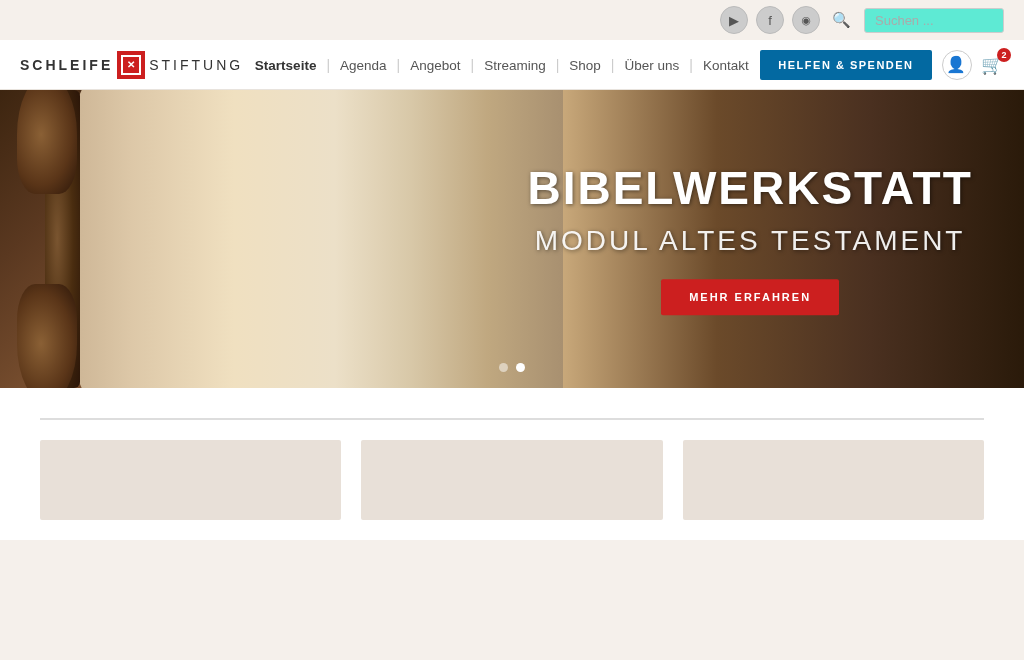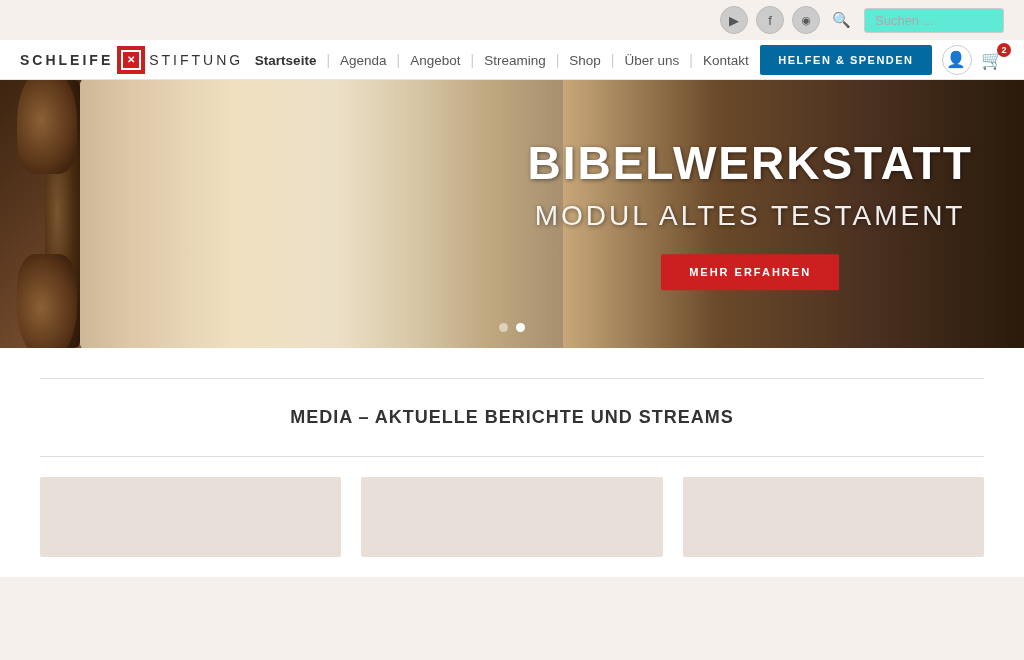--- a/index.html
+++ b/index.html
@@ -42,21 +42,21 @@
     }
     .search-input::placeholder { color: #aaa; }
 
     
     .main-nav {
       background: #ffffff;
       display: flex;
       align-items: center;
       justify-content: space-between;
       padding: 0 20px;
-      height: 40px;
+      height: 50px;
       border-bottom: 1px solid #e8e3dd;
     }
     .logo {
       display: flex;
       align-items: center;
       gap: 0;
       text-decoration: none;
       cursor: pointer;
     }
     .logo-text-schleife {
@@ -154,21 +154,21 @@
       width: 14px; height: 14px;
       border-radius: 50%;
       display: flex; align-items: center; justify-content: center;
       font-weight: 700;
     }
 
     
     .hero {
       position: relative;
       width: 100%;
-      height: 268px;
+      height: 298px;
       overflow: hidden;
     }
     .hero-bg {
       width: 100%;
       height: 100%;
       background: linear-gradient(to right, #5a3a1a 0%, #8b6040 20%, #b8906a 40%, #c8a87a 55%, #6b4a2a 70%, #4a3020 85%, #2a1a0a 100%);
       position: relative;
     }
     
     .scroll-visual {
@@ -375,20 +375,19 @@
   </div>
 
   <div class="slider-dots">
     <div class="dot"></div>
     <div class="dot active"></div>
   </div>
 </div>
 
 <div class="below-hero">
   <hr class="divider">
-  <div class="section-title">MEDIA – AKTUELLE BERICHTE UND STREAMS</div>
   <hr class="divider-bottom">
   <div class="media-row">
     <div class="media-card"></div>
     <div class="media-card"></div>
     <div class="media-card"></div>
   </div>
 </div>
 
 </body></html>

